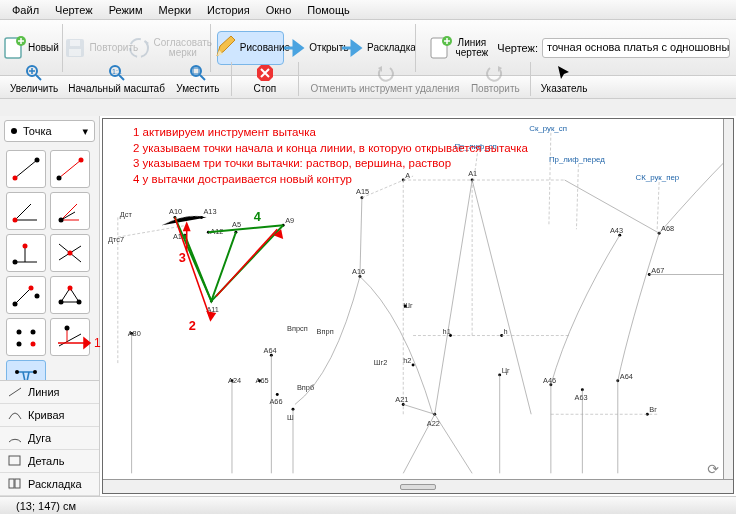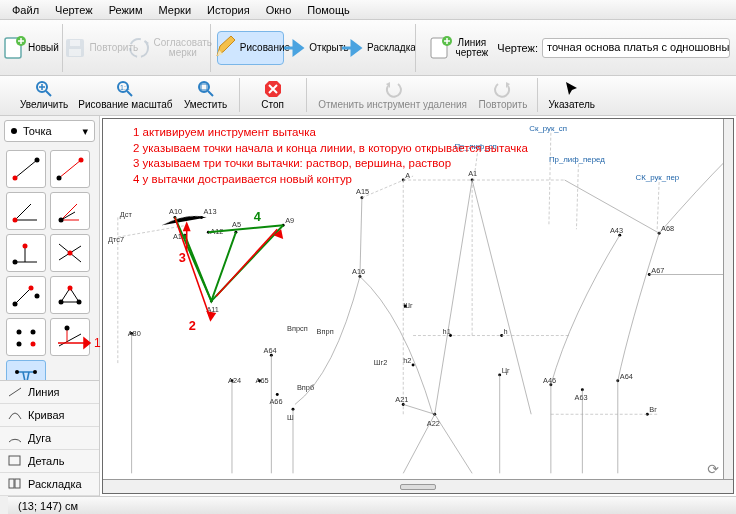--- a/index.html
+++ b/index.html
@@ -13,21 +13,21 @@
   .tb-btn { display: flex; align-items: center; justify-content: center; padding: 2px 6px; border-radius: 4px; min-width: 48px; gap:1px;}
   .tb-btn.active { background: #cfe6ff; border:1px solid #7ab6e8;}
   .tb-btn.disabled { opacity: 0.45; }
   .tb-btn .ico { width: 28px; height: 28px; display:flex; align-items:center; justify-content:center;}
   .tb-btn .lbl { font-size: 10px; line-height:1; text-align:center; }
   .tb-btn.disabled .lbl { color: #777; }
 
   .doc-label-row { display:flex; align-items:center; gap:4px; margin-left:auto; padding-right:2px; }
   .doc-field { height: 20px; width: 188px; background:#fff; border:1px solid #bbb; padding:2px 4px; font-size:11px; border-radius:3px; overflow:hidden; white-space:nowrap;}
 
-  .toolbar2 { height: 40px; background: linear-gradient(#fdfdfd,#e9e9e9); display: flex; align-items: flex-start; padding: 2px 16px; border-bottom: 1px solid #ccc; gap:2px;}
+  .toolbar2 { height: 23px; background: linear-gradient(#fdfdfd,#e9e9e9); display: flex; align-items: flex-end; padding: 2px 6px; border-bottom: 1px solid #ccc; gap:2px;}
   .toolbar2 .sep { width:1px; height:34px; background:#ccc; margin:0 4px;}
   .tb2-btn { display:flex; flex-direction:column; align-items:center; justify-content:center; padding:2px 4px; border-radius:3px; gap:1px; min-width:54px;}
   .tb2-btn.disabled { opacity:0.45;}
   .tb2-btn .ico { width:18px; height:18px; display:flex; align-items:center; justify-content:center;}
   .tb2-btn .lbl { font-size:10px; text-align:center;}
 
   .workarea { position: absolute; top: 116px; bottom: 18px; left:0; right:0; display:flex; background:#fff;}
   .sidebar { width: 100px; background:#f3f3f3; border-right:1px solid #ccc; position:relative;}
   .side-combo { height:22px; margin:4px; background:#fff; border:1px solid #bbb; border-radius:3px; display:flex; align-items:center; gap:6px; padding:0 6px; font-size:11px;}
   .side-combo .dot{ width:6px; height:6px; background:#000; border-radius:50%;}
@@ -42,21 +42,21 @@
 
   .canvas-wrap { flex:1; position:relative; background:#fff; border:1px solid #6a6a6a; margin:2px;}
   .canvas-wrap svg { width:100%; height:100%;}
   .instructions { position:absolute; top:6px; left:30px; color:#e00; font-size:11.5px; line-height:1.35;}
   .instructions div { white-space:nowrap;}
   .hruler { position:absolute; left:0; right:0; bottom:0; height:14px; background:#f0f0f0; border-top:1px solid #999; display:flex; align-items:center; justify-content:center;}
   .hruler .thumb{ width:36px; height:6px; background:#ddd; border:1px solid #999; border-radius:2px;}
   .vruler { position:absolute; right:0; top:0; bottom:14px; width:10px; background:#f0f0f0; border-left:1px solid #999;}
   .corner-ico { position:absolute; right:14px; bottom:16px; color:#888; font-size:14px;}
 
-  .statusbar { position:absolute; bottom:0; left:8px; right:0; height:18px; background:linear-gradient(#fafafa,#e4e4e4); border-top:1px solid #ccc; display:flex; align-items:center; padding:0 10px; font-size:11px;}
+  .statusbar { position:absolute; bottom:0; left:0; right:0; height:18px; background:linear-gradient(#fafafa,#e4e4e4); border-top:1px solid #ccc; display:flex; align-items:center; padding:0 16px; font-size:11px;}
 
   .pt-label { font-size: 7.5px; fill: #333; font-family: Arial; }
   .pt-label-blue { font-size: 8px; fill: #26a; font-family: Arial; }
   .pt-dot { fill:#000;}
   .constr-line { stroke:#888; stroke-width:0.6;}
   .dash-line { stroke:#aaa; stroke-width:0.6; stroke-dasharray:3 2;}
   .green-line { stroke:#0a8a0a; stroke-width:2;}
   .red-line { stroke:#e00; stroke-width:1.6;}
   .red-num { fill:#e00; font-size:13px; font-weight:bold;}
   .green-num{ fill:#0a8a0a; font-size:13px; font-weight:bold;}
@@ -161,21 +161,21 @@
     <span class="lbl">Увеличить</span>
   </div>
   <div class="tb2-btn" style="min-width:100px">
     <span class="ico">
         <svg width="18" height="18">
           <circle cx="7" cy="7" r="5" fill="none" stroke="#2b7fc4" stroke-width="2"></circle>
           <path d="M11 11l5 5" stroke="#2b7fc4" stroke-width="2"></path>
           <text x="4" y="10" font-size="7" fill="#2b7fc4">1:1</text>
         </svg>
       </span>
-    <span class="lbl">Рисование масштаб</span>
+    <span class="lbl">Начальный масштаб</span>
   </div>
   <div class="tb2-btn">
     <span class="ico">
         <svg width="18" height="18">
           <circle cx="7" cy="7" r="5" fill="none" stroke="#2b7fc4" stroke-width="2"></circle>
           <path d="M11 11l5 5" stroke="#2b7fc4" stroke-width="2"></path>
           <rect x="4" y="4" width="6" height="6" fill="none" stroke="#2b7fc4"></rect>
         </svg>
       </span>
     <span class="lbl">Уместить</span>

